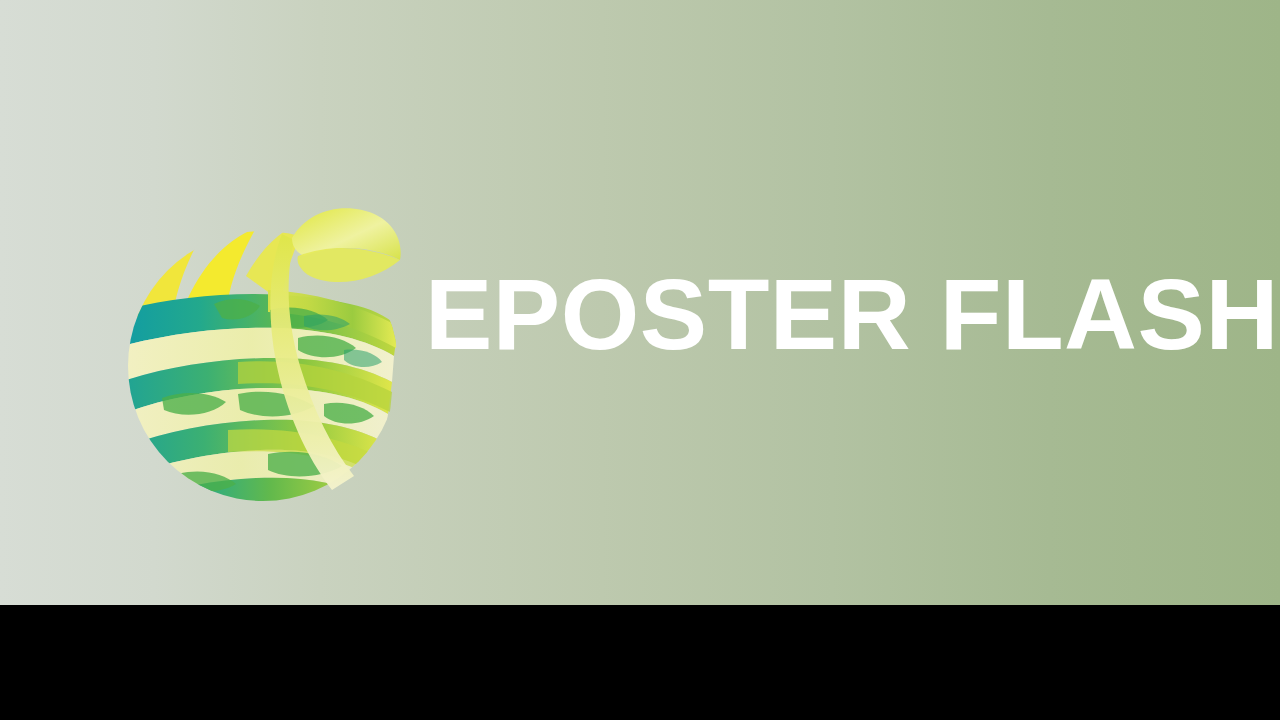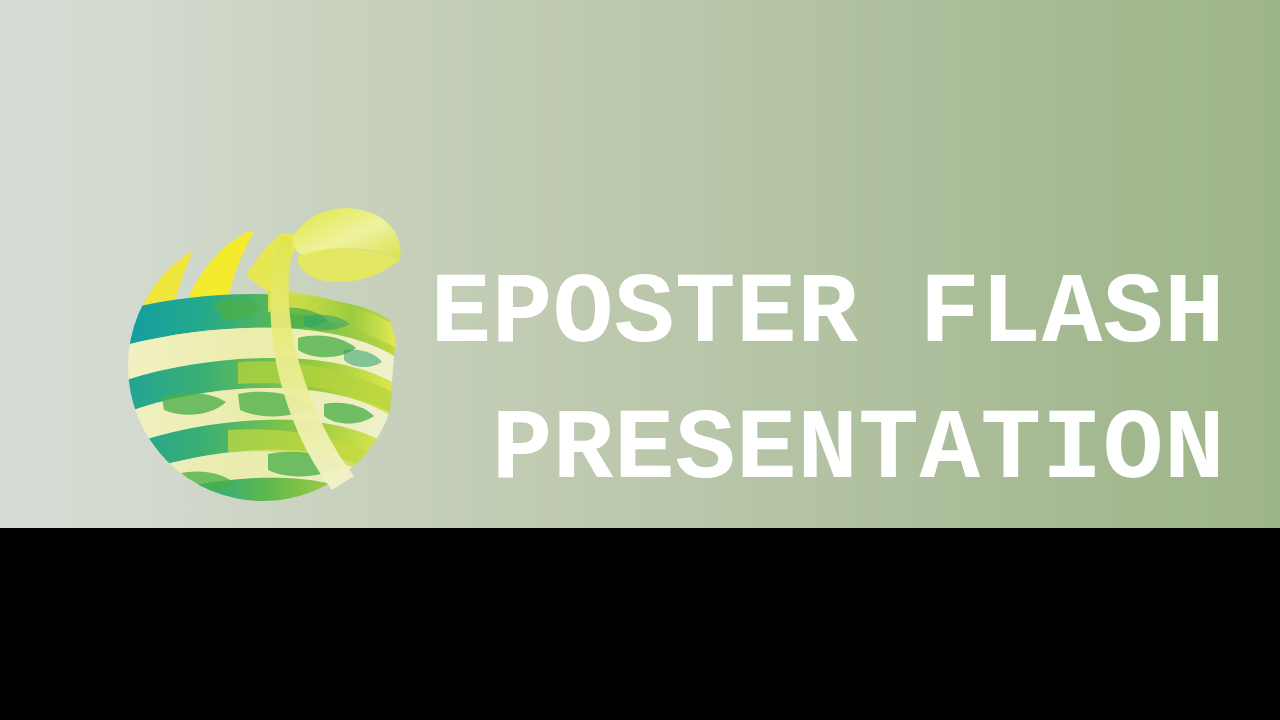--- a/index.html
+++ b/index.html
@@ -3,33 +3,32 @@
 <meta charset="utf-8">
 <style>
   html, body {
     margin: 0;
     padding: 0;
     background: #000;
   }
   #slide {
     position: relative;
     width: 1280px;
-    height: 528px;
+    height: 605px;
     overflow: hidden;
-    font-family: Liberation Mono, monospace;
+    font-family: Liberation Sans, sans-serif;
     background: linear-gradient(
         to right,
         #d7ddd5 0%,
         #d2d9ce 12%,
         #c9d2bf 25%,
         #bdc9ae 47%,
         #b2c2a2 65%,
         #a6ba93 82%,
         #9eb588 100%);
-    text-align: right;
   }
 
   
   #logo-wrap {
     position: absolute;
     left: 118px;
     top: 198px;
     width: 290px;
     height: 320px;
   }
@@ -167,16 +166,15 @@
         <path d="M 174 40 C 188 16 216 6 244 12 C 272 18 286 40 282 62
                  C 258 50 222 44 186 58 C 178 54 174 48 174 40 Z" fill="url(#gLeaf)"></path>
         <path d="M 180 58 C 216 44 254 50 282 62 C 256 84 216 90 192 78
                  C 182 72 178 64 180 58 Z" fill="#e4ea58" opacity="0.9"></path>
       </g>
     </svg>
   </div>
 
   <div id="title-block">
     <div class="title-line">EPOSTER FLASH</div>
-    <div class="title-line">PRESENTATION</div>
   </div>
 
 </div>
 
 </body></html>

